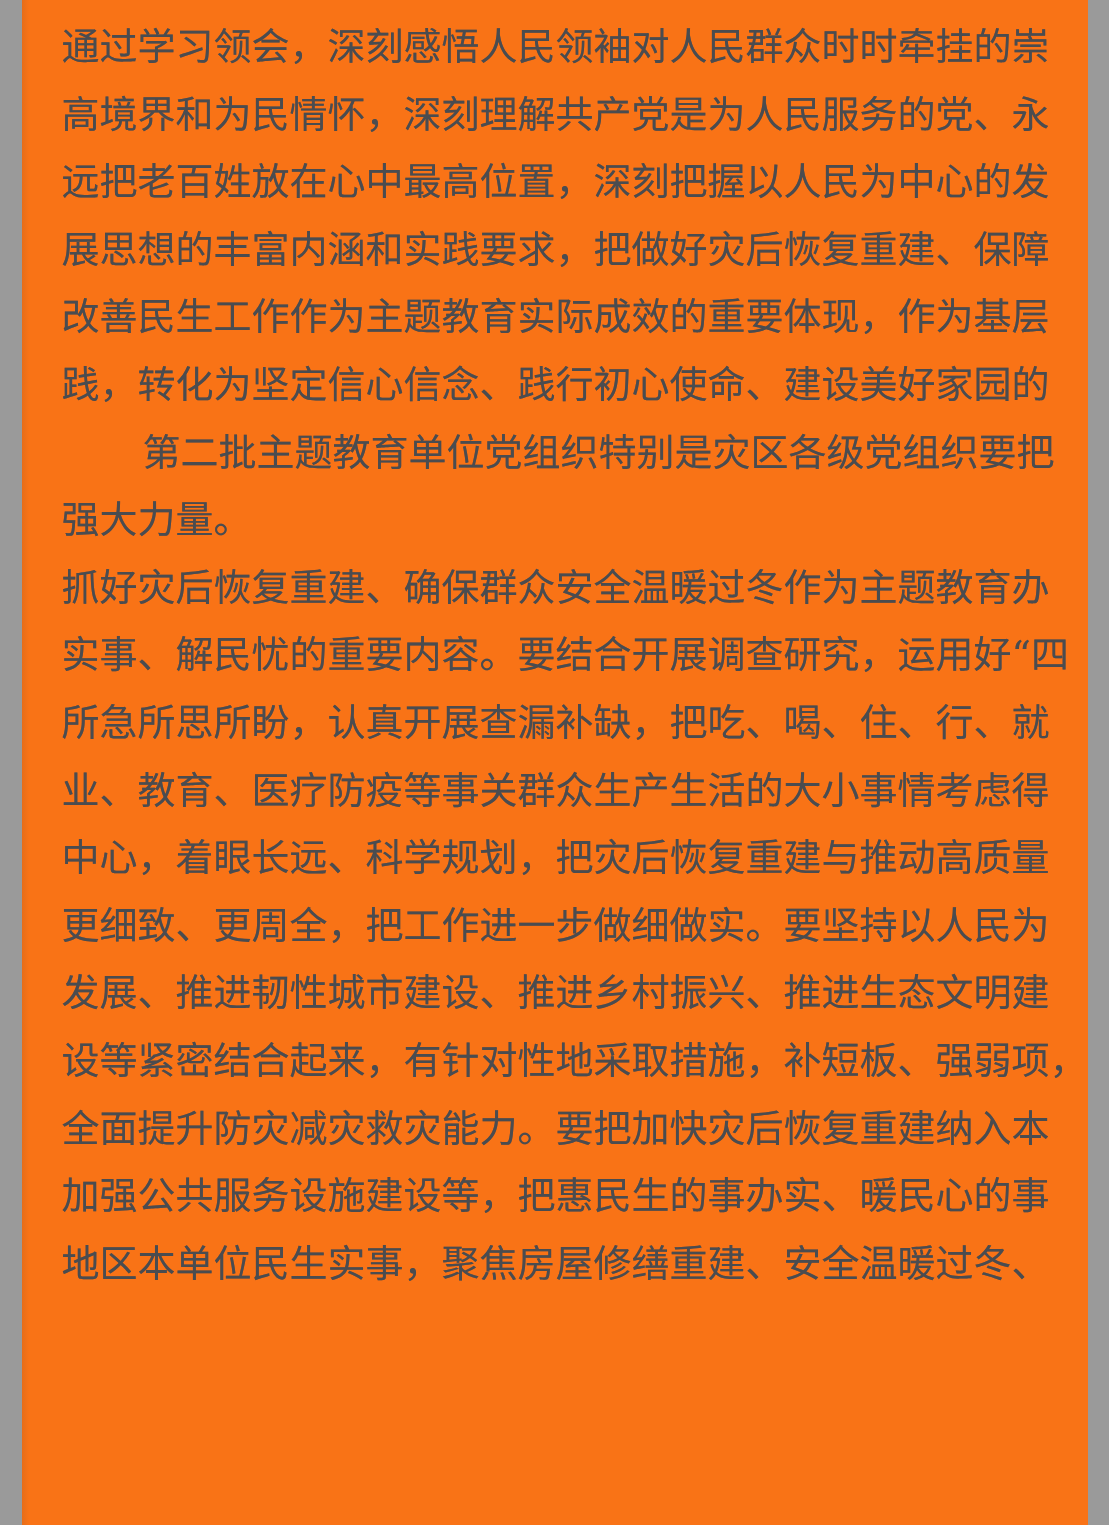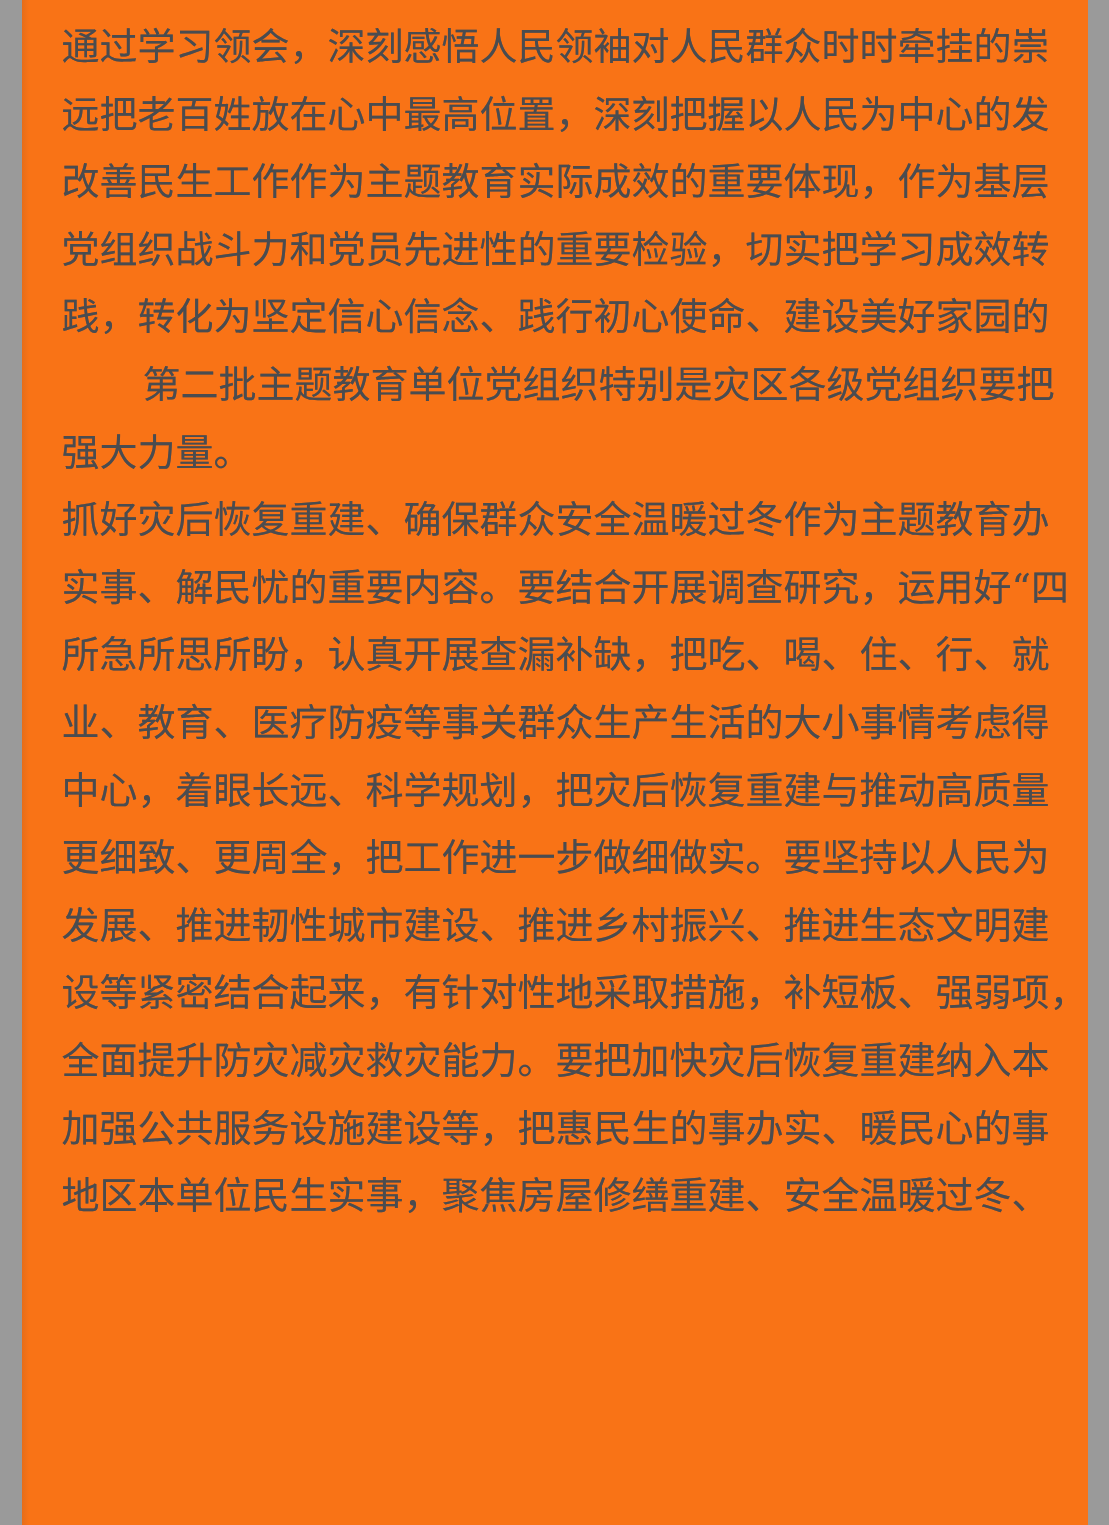--- a/index.html
+++ b/index.html
@@ -52,23 +52,24 @@
     text-align: left;
     text-align-last: left;
   }
 </style>
 </head>
 <body>
 
 <div class="page">
   <div class="text-block">
     <div class="line">通过学习领会，深刻感悟人民领袖对人民群众时时牵挂的崇</div>
+    <div class="line">高境界和为民情怀，深刻理解共产党是为人民服务的党、永</div>
     <div class="line">远把老百姓放在心中最高位置，深刻把握以人民为中心的发</div>
+    <div class="line">展思想的丰富内涵和实践要求，把做好灾后恢复重建、保障</div>
     <div class="line">改善民生工作作为主题教育实际成效的重要体现，作为基层</div>
-    <div class="line">党组织战斗力和党员先进性的重要检验，切实把学习成效转</div>
     <div class="line">践，转化为坚定信心信念、践行初心使命、建设美好家园的</div>
     <div class="line indent">第二批主题教育单位党组织特别是灾区各级党组织要把</div>
     <div class="line para-end">强大力量。</div>
     <div class="line">抓好灾后恢复重建、确保群众安全温暖过冬作为主题教育办</div>
     <div class="line">实事、解民忧的重要内容。要结合开展调查研究，运用好“四</div>
     <div class="line">所急所思所盼，认真开展查漏补缺，把吃、喝、住、行、就</div>
     <div class="line">业、教育、医疗防疫等事关群众生产生活的大小事情考虑得</div>
     <div class="line">中心，着眼长远、科学规划，把灾后恢复重建与推动高质量</div>
     <div class="line">更细致、更周全，把工作进一步做细做实。要坚持以人民为</div>
     <div class="line">发展、推进韧性城市建设、推进乡村振兴、推进生态文明建</div>

